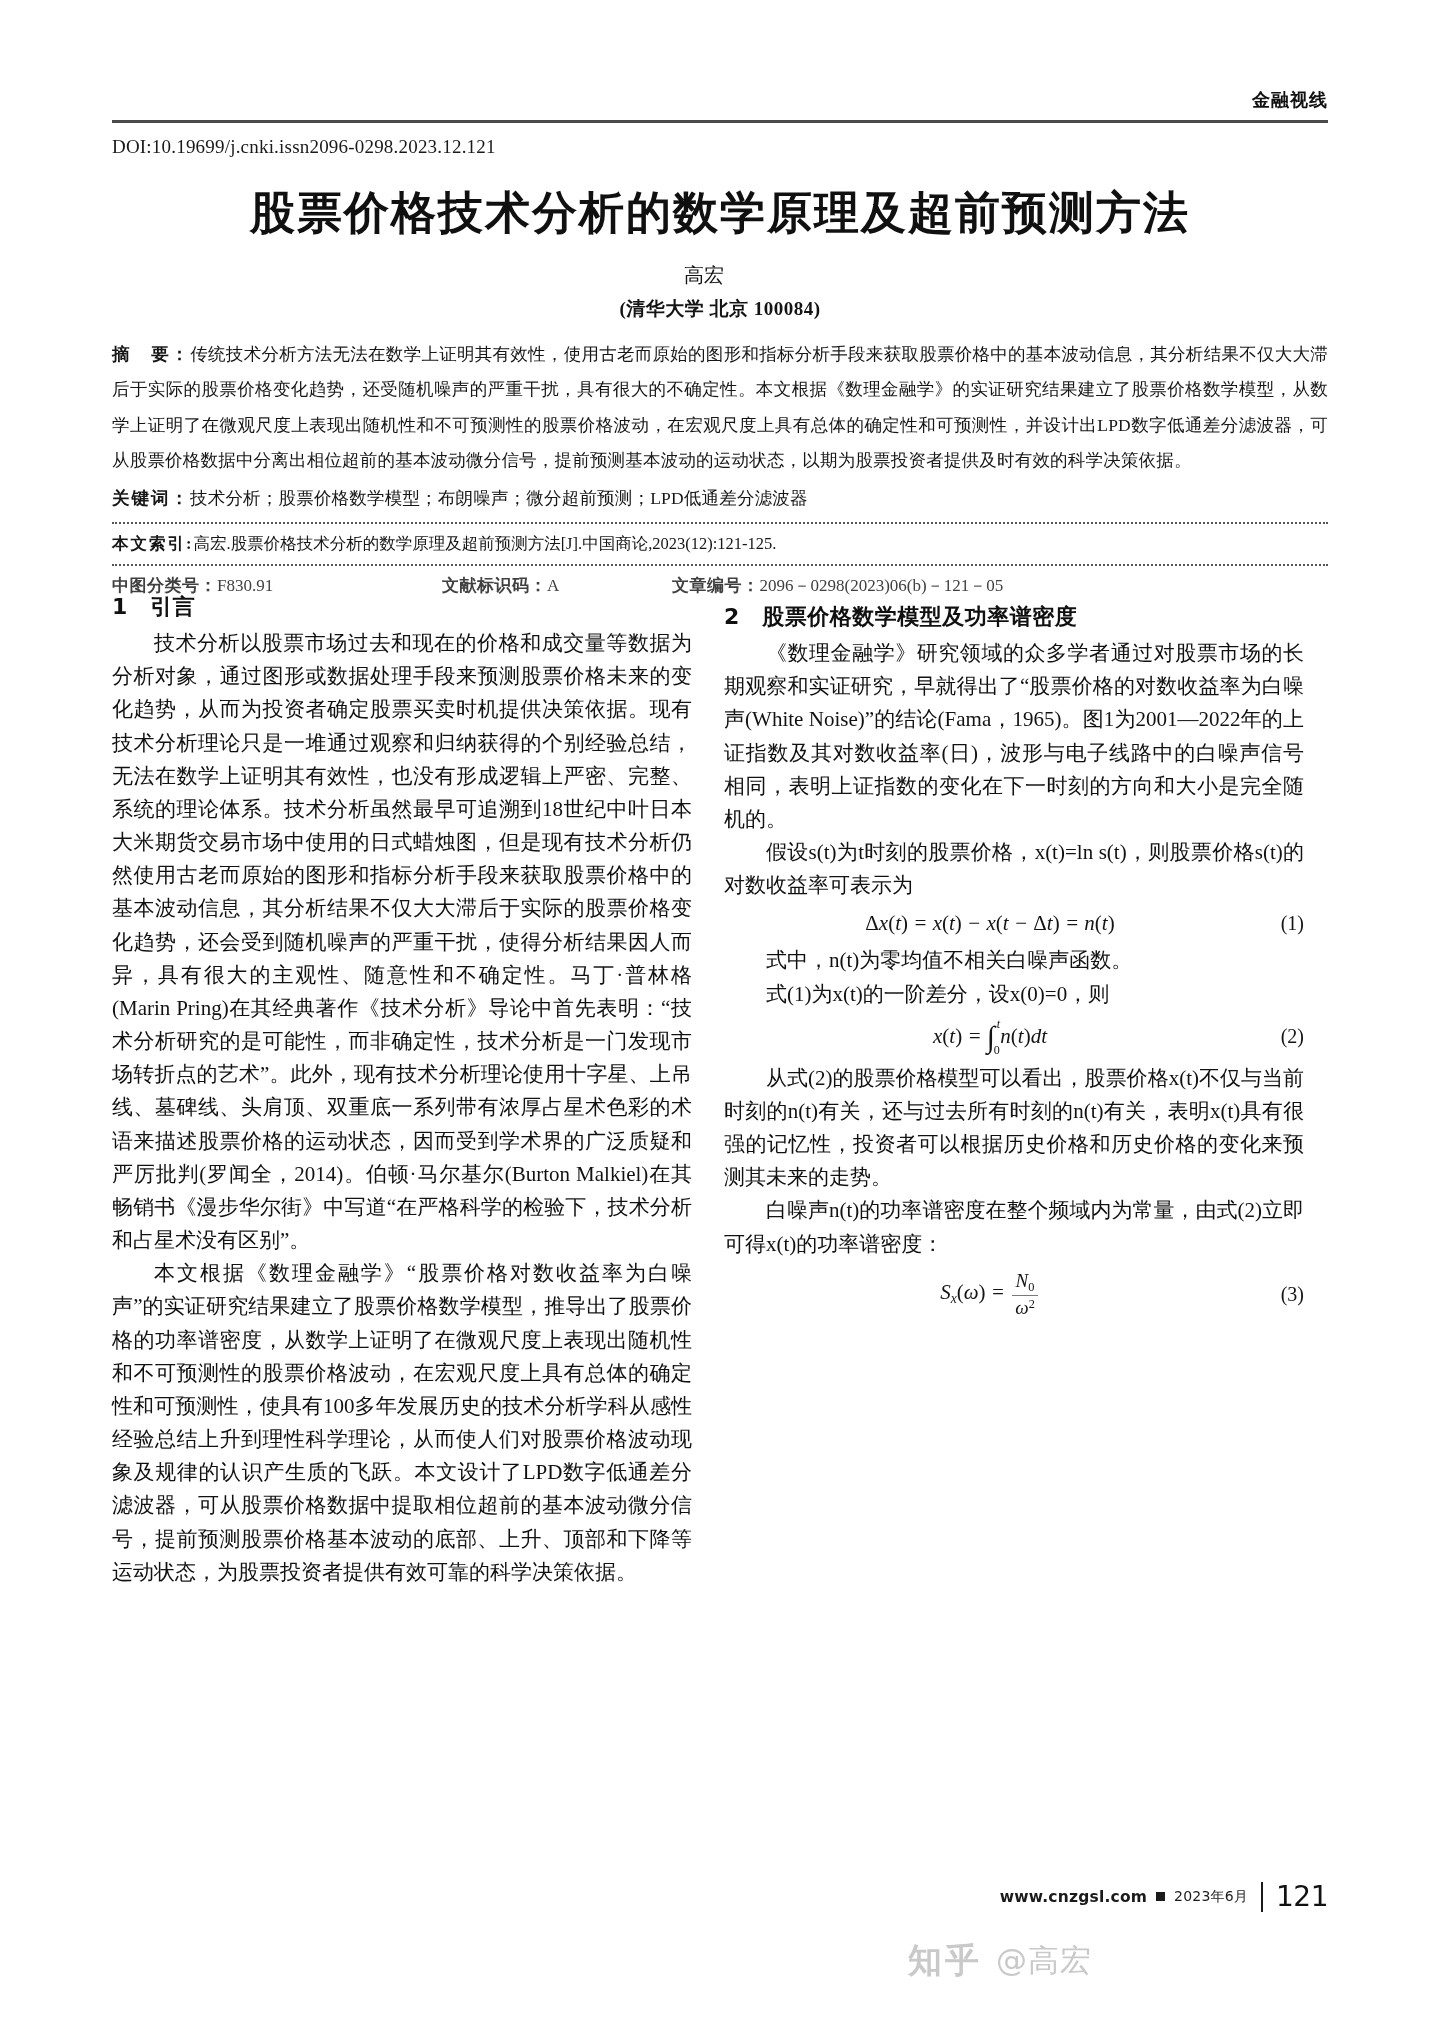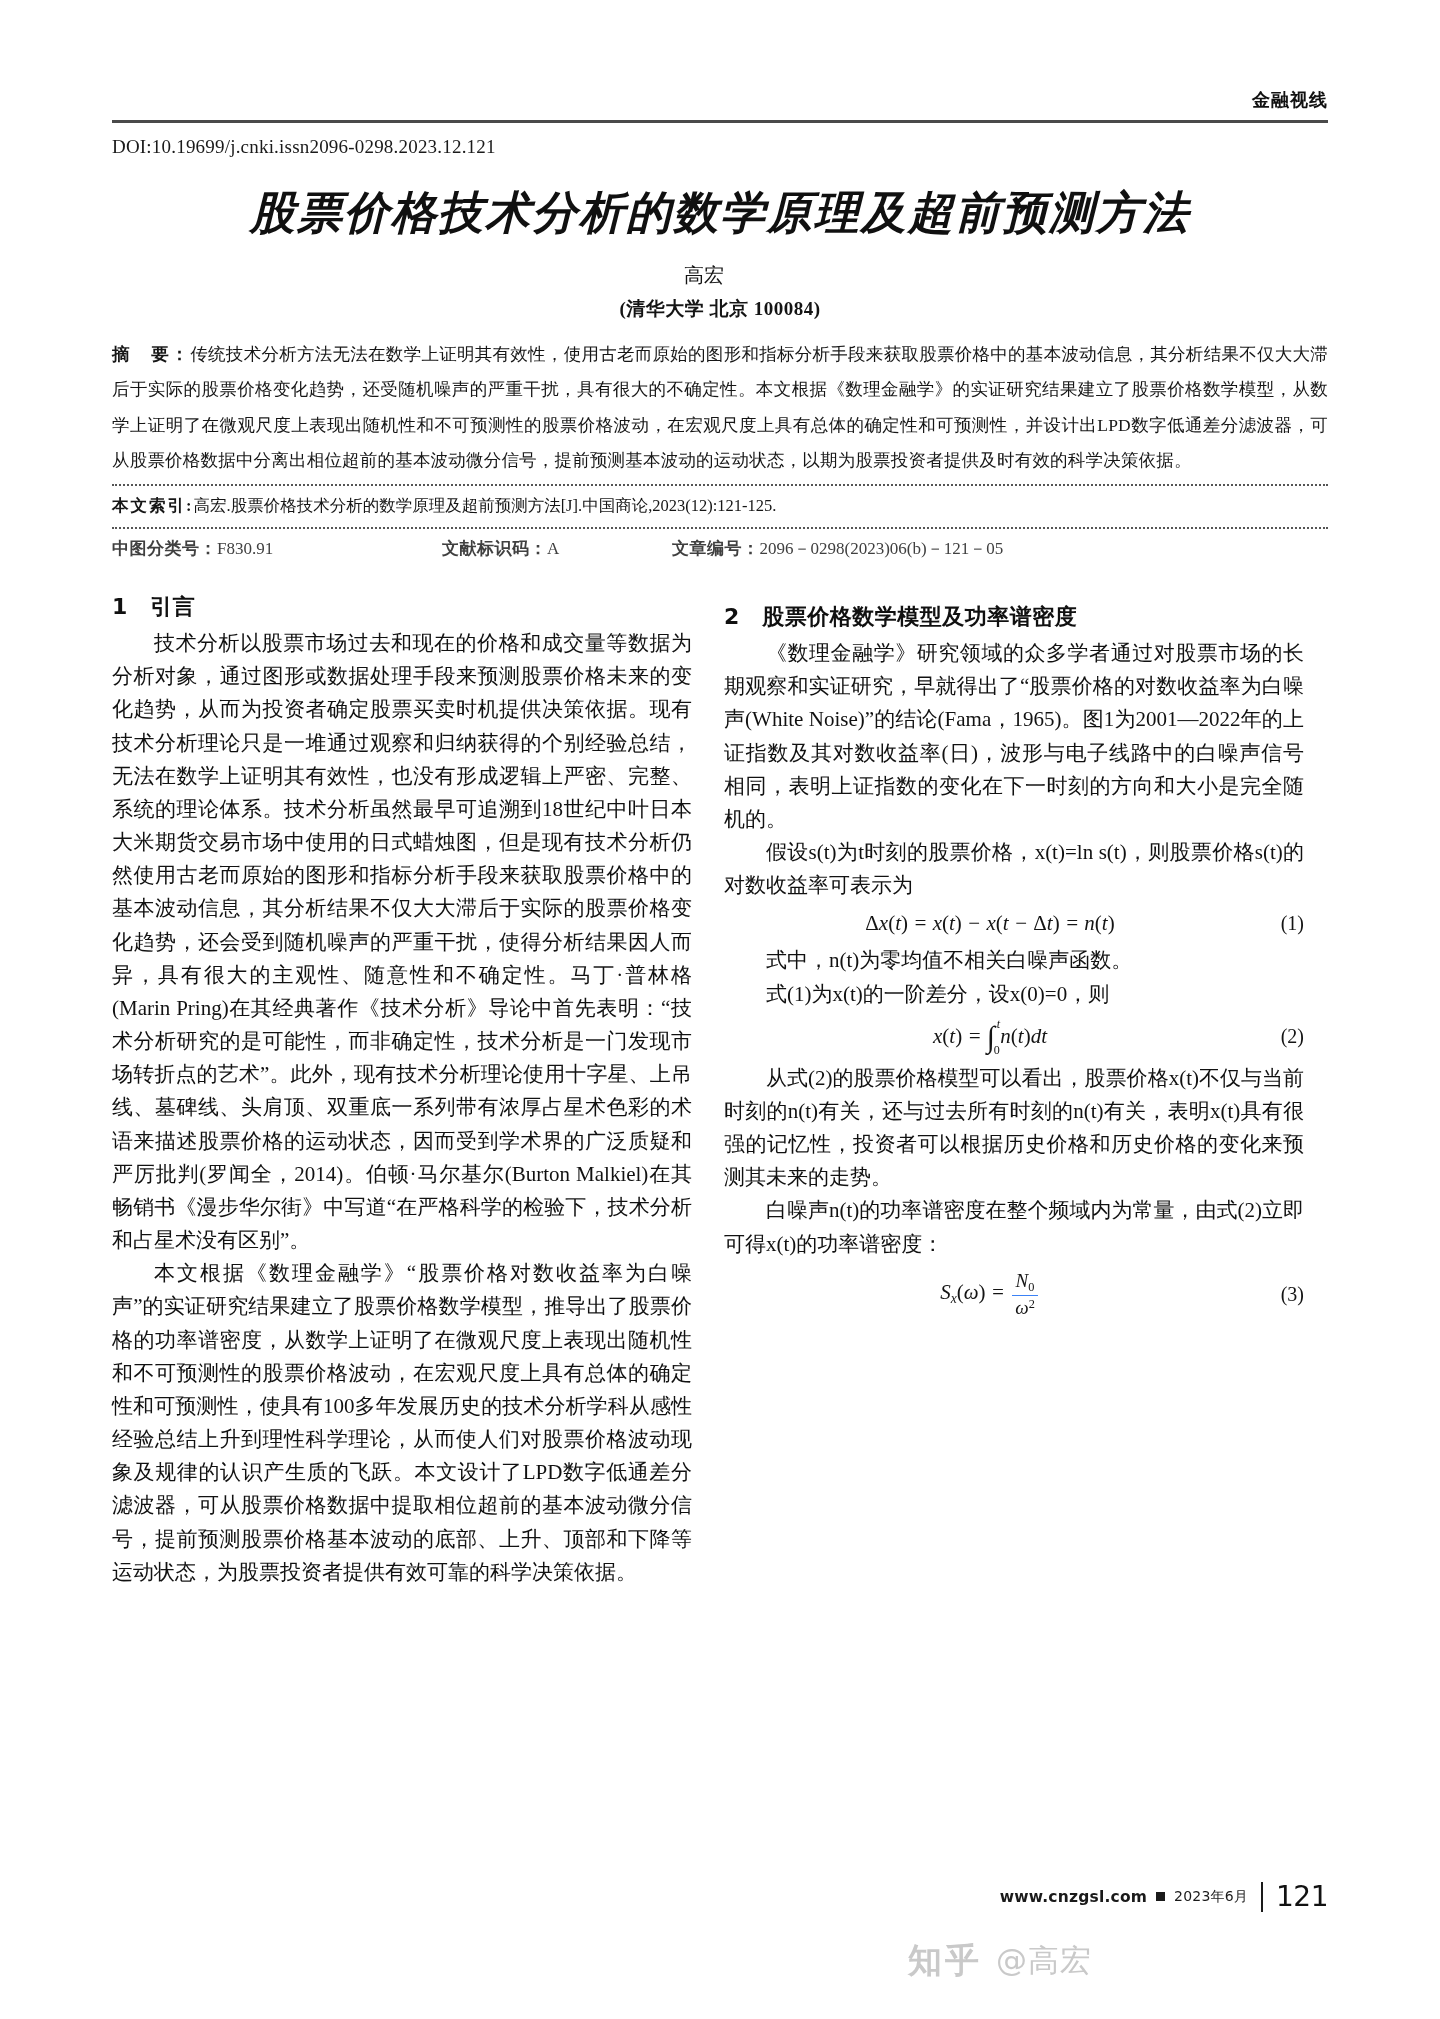--- a/index.html
+++ b/index.html
@@ -64,21 +64,20 @@
     left: 112px;
     top: 186px;
     width: 1216px;
     text-align: center;
     font-family: "DejaVu Serif", "Liberation Serif", serif;
     font-weight: bold;
     font-size: 45px;
     letter-spacing: 2px;
     color: #101010;
     line-height: 1.2;
-    font-style: italic;
   }
   .author {
     position: absolute;
     left: 96px;
     top: 262px;
     width: 1216px;
     text-align: center;
     font-size: 20px;
     font-family: "Liberation Serif", serif;
     color: #141414;
@@ -315,20 +314,23 @@
   <div class="doi">DOI:10.19699/j.cnki.issn2096-0298.2023.12.121</div>
 
   <div class="title">股票价格技术分析的数学原理及超前预测方法</div>
   <div class="author">高宏</div>
   <div class="affil">(清华大学  北京  100084)</div>
 
   <div class="abstract">
     <div class="abs-body">
       <span class="lbl">摘　要：</span><span>传统技术分析方法无法在数学上证明其有效性，使用古老而原始的图形和指标分析手段来获取股票价格中的基本波动信息，其分析结果不仅大大滞后于实际的股票价格变化趋势，还受随机噪声的严重干扰，具有很大的不确定性。本文根据《数理金融学》的实证研究结果建立了股票价格数学模型，从数学上证明了在微观尺度上表现出随机性和不可预测性的股票价格波动，在宏观尺度上具有总体的确定性和可预测性，并设计出LPD数字低通差分滤波器，可从股票价格数据中分离出相位超前的基本波动微分信号，提前预测基本波动的运动状态，以期为股票投资者提供及时有效的科学决策依据。</span>
     </div>
+    <div class="keywords">
+      <span class="lbl">关键词：</span><span>技术分析；股票价格数学模型；布朗噪声；微分超前预测；LPD低通差分滤波器</span>
+    </div>
 
     <div class="dotted-rule"></div>
     <div class="cite-line">
       <span class="lbl">本文索引:</span><span>高宏.股票价格技术分析的数学原理及超前预测方法[J].中国商论,2023(12):121-125.</span>
     </div>
     <div class="dotted-rule"></div>
 
     <div class="class-line">
       <div class="c1">
         <span class="k">中图分类号：</span><span class="v">F830.91</span>

